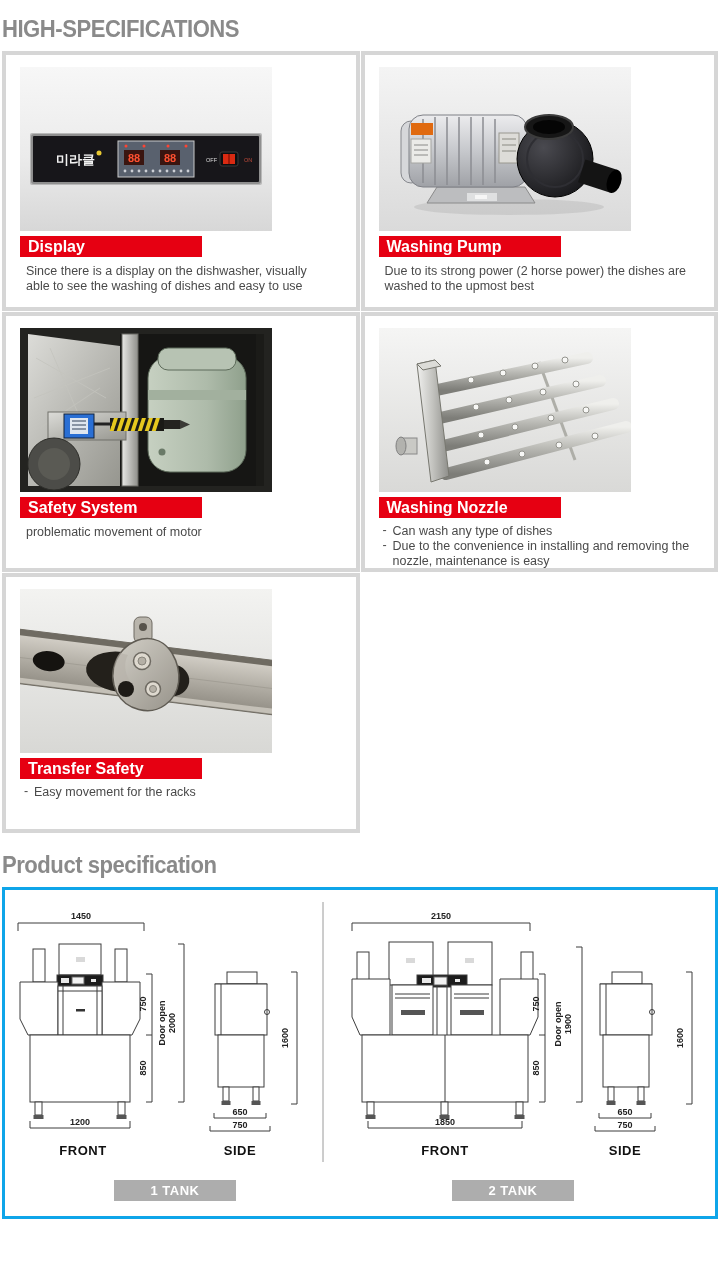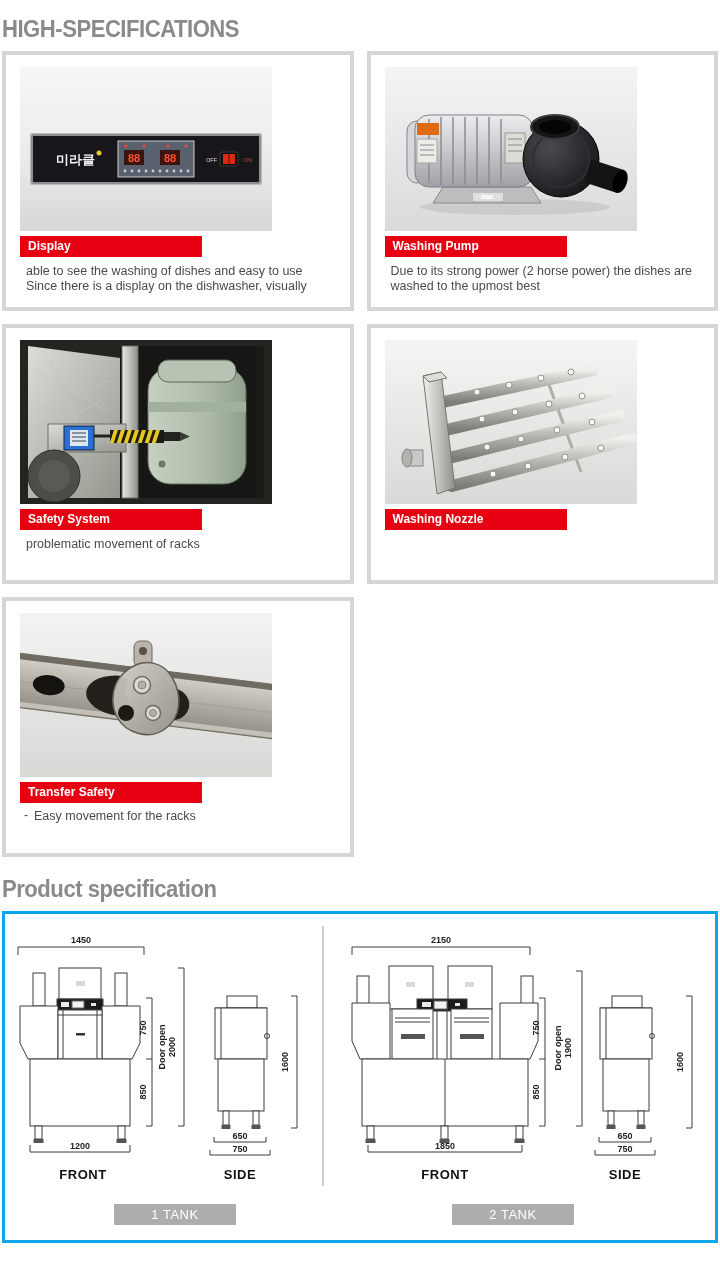--- a/index.html
+++ b/index.html
@@ -1,28 +1,28 @@
 <!DOCTYPE html>
 <html><head>
 <meta charset="utf-8">
 <style>
   html,body{margin:0;padding:0;background:#fff;}
   body{width:720px;height:1263px;font-family:"Liberation Sans",sans-serif;position:relative;overflow:hidden;}
   .section-title{margin:16px 0 8px 2px;font-size:23px;font-weight:bold;color:#8a8a8a;letter-spacing:-0.5px;transform:scaleX(.96);transform-origin:left;}
-  .cards-grid{width:716px;margin-left:2px;display:grid;grid-template-columns:1fr 1fr;gap:13px;}
+  .cards-grid{width:716px;margin-left:2px;display:grid;grid-template-columns:1fr 1fr;gap:1px;}
   .card{border:4px solid #d6d6d6;background:#fff;height:252px;overflow:hidden;}
   .card-empty{background:#fff;}
   .photo-wrap{width:252px;height:164px;margin:12px 0 0 14px;}
-  .label-bar{width:182px;height:21px;background:#e60012;color:#fff;font-weight:bold;font-size:12px;line-height:21px;padding-left:8px;box-sizing:border-box;margin:5px 0 0 14px;}
+  .label-bar{width:182px;height:21px;background:#e60012;color:#fff;font-weight:bold;font-size:16px;line-height:21px;padding-left:8px;box-sizing:border-box;margin:5px 0 0 14px;}
   .desc{margin:7px 14px 0 20px;font-size:12.5px;color:#4a4a4a;line-height:15px;}
   .bullets{margin:6px 0 0 18px;font-size:12.5px;color:#4a4a4a;line-height:15px;width:320px;}
   .bullet{position:relative;padding-left:10px;}
   .bullet::before{content:"-";position:absolute;left:0;top:-1px;color:#4a4a4a;}
   .spec-box{width:710px;margin-left:2px;border:3px solid #0ea5e9;height:326px;position:relative;background:#fff;}
-  .tank-btn{position:absolute;top:290px;width:122px;height:21px;background:#adadad;color:#fff;font-weight:normal;font-size:13px;line-height:21px;text-align:center;letter-spacing:.5px;cursor:pointer;}
+  .tank-btn{position:absolute;top:290px;width:122px;height:21px;background:#adadad;color:#fff;font-weight:bold;font-size:13px;line-height:21px;text-align:center;letter-spacing:.5px;cursor:pointer;}
   .tank-btn.t1{left:109px;}
   .tank-btn.t2{left:447px;}
   svg text{font-family:"Liberation Sans",sans-serif;}
   .dim{font-size:9px;font-weight:bold;fill:#222;}
   .viewlbl{font-size:13px;font-weight:bold;fill:#111;letter-spacing:.5px;}
 </style>
 </head>
 <body>
 
 <h1 class="section-title">HIGH-SPECIFICATIONS</h1>
@@ -67,22 +67,22 @@
         </g>
         <text x="186" y="95" font-size="5.5" fill="#dddddd">OFF</text>
         <rect x="200" y="85" width="18" height="14" rx="2" fill="#0e0e10" stroke="#3a3a3a"></rect>
         <rect x="203" y="87" width="12" height="10" fill="#d92a12"></rect>
         <line x1="209" y1="87" x2="209" y2="97" stroke="#8f1505" stroke-width="1.5"></line>
         <text x="224" y="95" font-size="5.5" fill="#c04a3a">ON</text>
       </svg>
     </div>
     <div class="label-bar">Display</div>
     <div class="desc">
+      <div>Since there is a display on the dishwasher, visually</div>
       <div>able to see the washing of dishes and easy to use</div>
-      <div>Since there is a display on the dishwasher, visually</div>
     </div>
   </div>
 
   <div class="card">
     <div class="photo-wrap">
       <svg width="252" height="164" viewBox="0 0 252 164">
         <defs>
           <linearGradient id="pbg2" x1="0" y1="0" x2="0" y2="1">
             <stop offset="0" stop-color="#f4f4f4"></stop>
               <stop offset="1" stop-color="#dadada"></stop>
@@ -190,21 +190,21 @@
         <rect x="44" y="86" width="30" height="24" fill="#2a6fd4" stroke="#12233a"></rect>
         <rect x="50" y="90" width="18" height="16" fill="#dfe6ef"></rect>
         <line x1="52" y1="93" x2="66" y2="93" stroke="#33435a"></line>
           <line x1="52" y1="97" x2="66" y2="97" stroke="#33435a"></line>
         <line x1="52" y1="101" x2="66" y2="101" stroke="#33435a"></line>
         <rect x="236" y="6" width="8" height="152" fill="#1b1b18"></rect>
       </svg>
     </div>
     <div class="label-bar">Safety System</div>
     <div class="desc">
-      <div>problematic movement of racks</div>
+      <div>problematic movement of motor</div>
     </div>
   </div>
 
   <div class="card">
     <div class="photo-wrap">
       <svg width="252" height="164" viewBox="0 0 252 164">
         <defs>
           <linearGradient id="pbg4" x1="0" y1="0" x2="0" y2="1">
             <stop offset="0" stop-color="#f5f5f4"></stop>
               <stop offset="1" stop-color="#d9d9d7"></stop>
@@ -246,20 +246,24 @@
           <circle cx="108" cy="134" r="3"></circle>
             <circle cx="143" cy="126" r="3"></circle>
             <circle cx="180" cy="117" r="3"></circle>
             <circle cx="216" cy="108" r="3"></circle>
         </g>
         <polygon points="38,36 56,32 70,148 52,154" fill="url(#steelBar)" stroke="#77776f"></polygon>
         <polygon points="38,36 56,32 62,38 44,42" fill="#dcdcd8" stroke="#77776f"></polygon>
       </svg>
     </div>
     <div class="label-bar">Washing Nozzle</div>
+    <div class="bullets">
+      <div class="bullet">Can wash any type of dishes</div>
+      <div class="bullet">Due to the convenience in installing and removing the nozzle, maintenance is easy</div>
+    </div>
   </div>
 
   <div class="card">
     <div class="photo-wrap">
       <svg width="252" height="164" viewBox="0 0 252 164">
         <defs>
           <linearGradient id="pbg5" x1="0" y1="0" x2="0" y2="1">
             <stop offset="0" stop-color="#f3f3f1"></stop>
               <stop offset="1" stop-color="#d8d8d5"></stop>
           </linearGradient>

